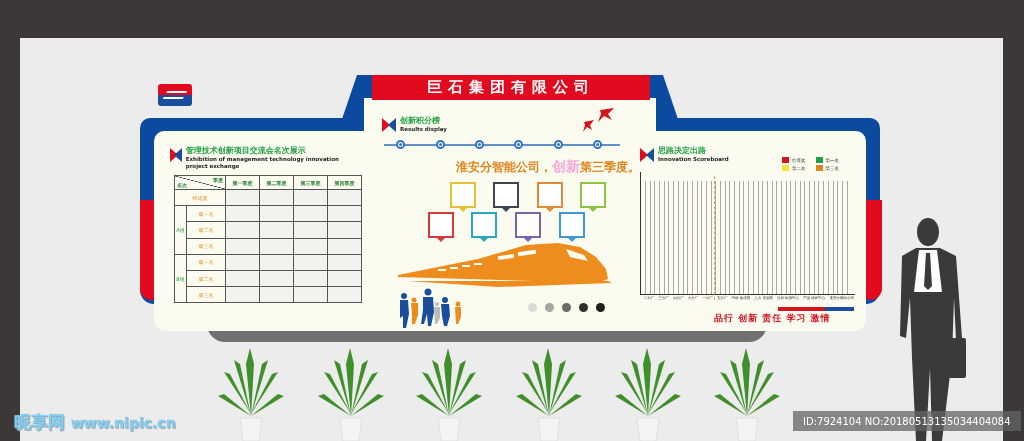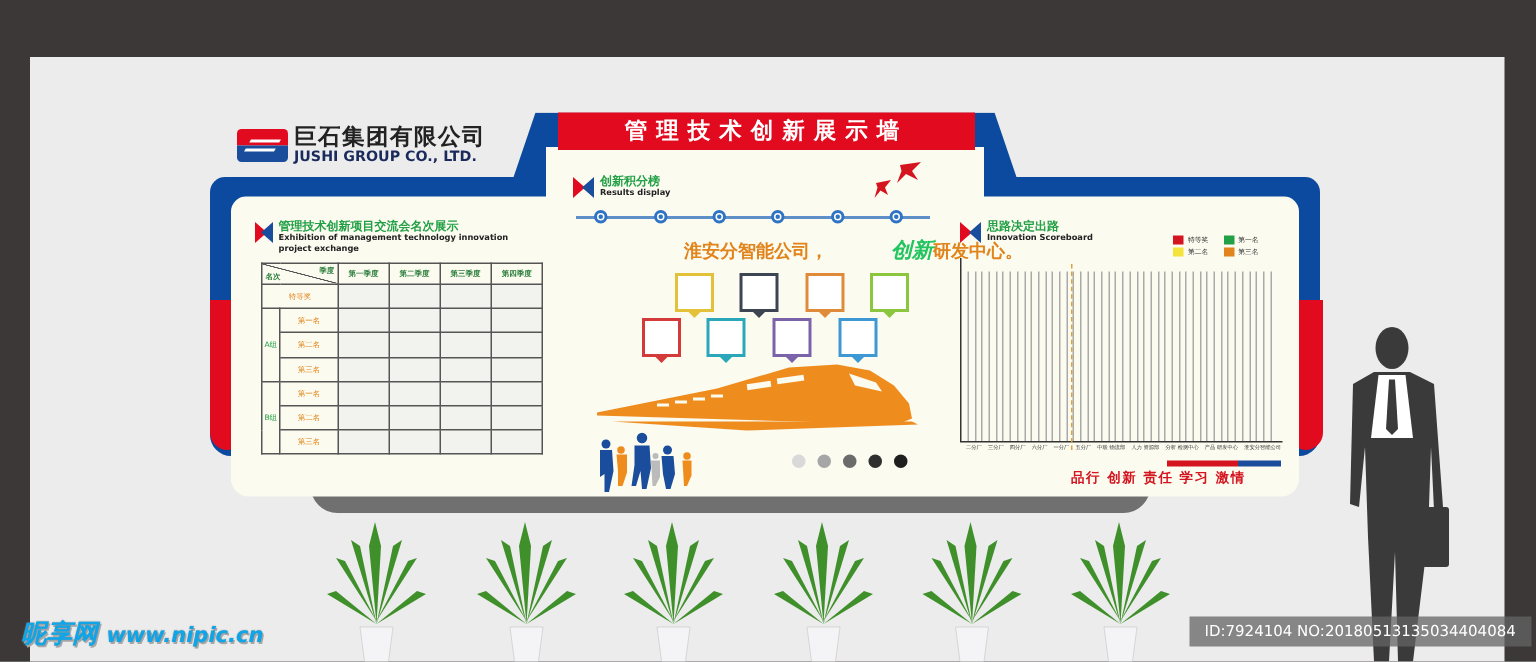--- a/index.html
+++ b/index.html
@@ -39,21 +39,21 @@
   table.rank td.hdr{color:#2a7e3a;font-weight:bold;height:14px;}
   table.rank td.gold{color:#e0841b;}
   table.rank td.grp{color:#22a046;}
   .diag{position:relative;}
   .diag:after{content:"";position:absolute;left:0;top:0;width:100%;height:100%;background:linear-gradient(to top right,transparent 48%,#555 49%,#555 51%,transparent 52%);}
   
   .timeline{position:absolute;left:384px;top:144px;width:236px;height:2px;background:#5e8fc9;}
   .tl-dot{position:absolute;top:-4px;width:9px;height:9px;border-radius:50%;background:#fff;border:2px solid #2f73c3;}
   .tl-dot:after{content:"";position:absolute;left:1px;top:1px;width:3px;height:3px;border-radius:50%;background:#2f73c3;}
   .slogan{position:absolute;left:456px;top:158px;font-size:12px;font-weight:bold;color:#e0841b;white-space:nowrap;}
-  .slogan .inno{color:#22c55e;font-style:italic;font-size:14px;margin-left:42px;}
+  .slogan .inno{color:#f9a8d4;font-size:14px;}
   .photo{position:absolute;width:26px;height:26px;background:#fff;border:2px solid;}
   .photo:after{content:"";position:absolute;left:50%;bottom:-6px;margin-left:-4px;border-left:4px solid transparent;border-right:4px solid transparent;border-top:4px solid;border-top-color:inherit;}
   .train{position:absolute;left:398px;top:241px;}
   .runners{position:absolute;left:396px;top:288px;}
   .dots{position:absolute;left:528px;top:303px;display:flex;gap:8px;}
   .dots span{width:9px;height:9px;border-radius:50%;display:block;}
   
   .axis-y{position:absolute;left:640px;top:172px;width:1px;height:122px;background:#333;}
   .axis-x{position:absolute;left:640px;top:294px;width:215px;height:1px;background:#333;}
   .bars{position:absolute;left:645px;top:181px;width:203px;height:113px;display:flex;justify-content:space-between;}
@@ -63,53 +63,49 @@
   .legend{position:absolute;left:782px;top:157px;display:grid;grid-template-columns:auto auto;gap:2px 10px;font-size:4.5px;color:#333;}
   .legend .it{display:flex;align-items:center;gap:3px;}
   .legend .sw{width:7px;height:6px;display:block;}
   .rb-bar{position:absolute;left:778px;top:307px;width:76px;height:4px;background:linear-gradient(to right,#d4141f 0 62%,#1a4d9c 62% 100%);}
   .values{position:absolute;left:714px;top:312px;font-size:9px;font-weight:bold;color:#d4141f;letter-spacing:1px;white-space:nowrap;}
   
   .man{position:absolute;left:896px;top:218px;}
   
   .plant{position:absolute;top:344px;width:70px;height:97px;}
   
-  .wm{position:absolute;left:14px;top:411px;font-size:17px;font-weight:bold;font-style:italic;color:#0ea5e9;text-shadow:0 0 1px #888,1px 1px 0 #aaa;white-space:nowrap;}
+  .wm{position:absolute;left:14px;top:411px;font-size:17px;font-weight:bold;color:#7dd3fc;text-shadow:0 0 1px #888,1px 1px 0 #aaa;white-space:nowrap;}
   .wm .url{font-size:14px;}
   .idbox{position:absolute;left:793px;top:411px;width:228px;height:20px;background:rgba(100,100,100,0.75);color:#fff;font-size:10px;display:flex;align-items:center;padding-left:10px;white-space:nowrap;}
   .birds{position:absolute;left:582px;top:108px;}
 </style>
 </head>
 <body>
 
 <div class="stage"></div>
 <div class="side-dark"></div>
 
 <div class="board-shadow"></div>
 <div class="blue-top-mid"></div>
 <div class="blue-frame"></div>
 <div class="red-left"></div>
 <div class="red-right"></div>
 <div class="cream"></div>
 <div class="cream-top"></div>
 <div class="cream-base"></div>
 <div class="cream-base-r"></div>
 
-<div class="title-bar">管理技术创新展示墙</div>
+<div class="title-bar">巨石集团有限公司</div>
 
 <div class="logo">
   <div class="logo-mark">
       <div class="r"></div>
       <div class="b"></div>
       <div class="s"></div>
     </div>
-  <div class="logo-text">
-    <div class="cn">巨石集团有限公司</div>
-    <div class="en">JUSHI GROUP CO., LTD.</div>
-  </div>
 </div>
 
 <div class="sec-head" style="left:170px;top:146px;width:190px;">
   <div class="bow">
       <span class="l"></span>
       <span class="r"></span>
     </div>
   <div>
     <div class="sec-cn">管理技术创新项目交流会名次展示</div>
     <div class="sec-en">Exhibition of management technology innovation project exchange</div>
@@ -201,21 +197,21 @@
 <div class="timeline">
   <span class="tl-dot" style="left:12px"></span>
   <span class="tl-dot" style="left:52px"></span>
   <span class="tl-dot" style="left:91px"></span>
   <span class="tl-dot" style="left:130px"></span>
   <span class="tl-dot" style="left:170px"></span>
   <span class="tl-dot" style="left:209px"></span>
 </div>
 
 <div class="slogan">
-  <span>淮安分智能公司，</span><span class="inno">创新</span><span>研发中心。</span>
+  <span>淮安分智能公司，</span><span class="inno">创新</span><span>第三季度。</span>
 </div>
 
 <div class="photo" style="left:450px;top:182px;border-color:#e3c23a;"></div>
 <div class="photo" style="left:493px;top:182px;border-color:#3d4452;"></div>
 <div class="photo" style="left:537px;top:182px;border-color:#e08b3a;"></div>
 <div class="photo" style="left:580px;top:182px;border-color:#8cc63f;"></div>
 <div class="photo" style="left:428px;top:212px;border-color:#d43a3a;"></div>
 <div class="photo" style="left:471px;top:212px;border-color:#2aa7b8;"></div>
 <div class="photo" style="left:515px;top:212px;border-color:#7a63a8;"></div>
 <div class="photo" style="left:559px;top:212px;border-color:#3e98d4;"></div>

